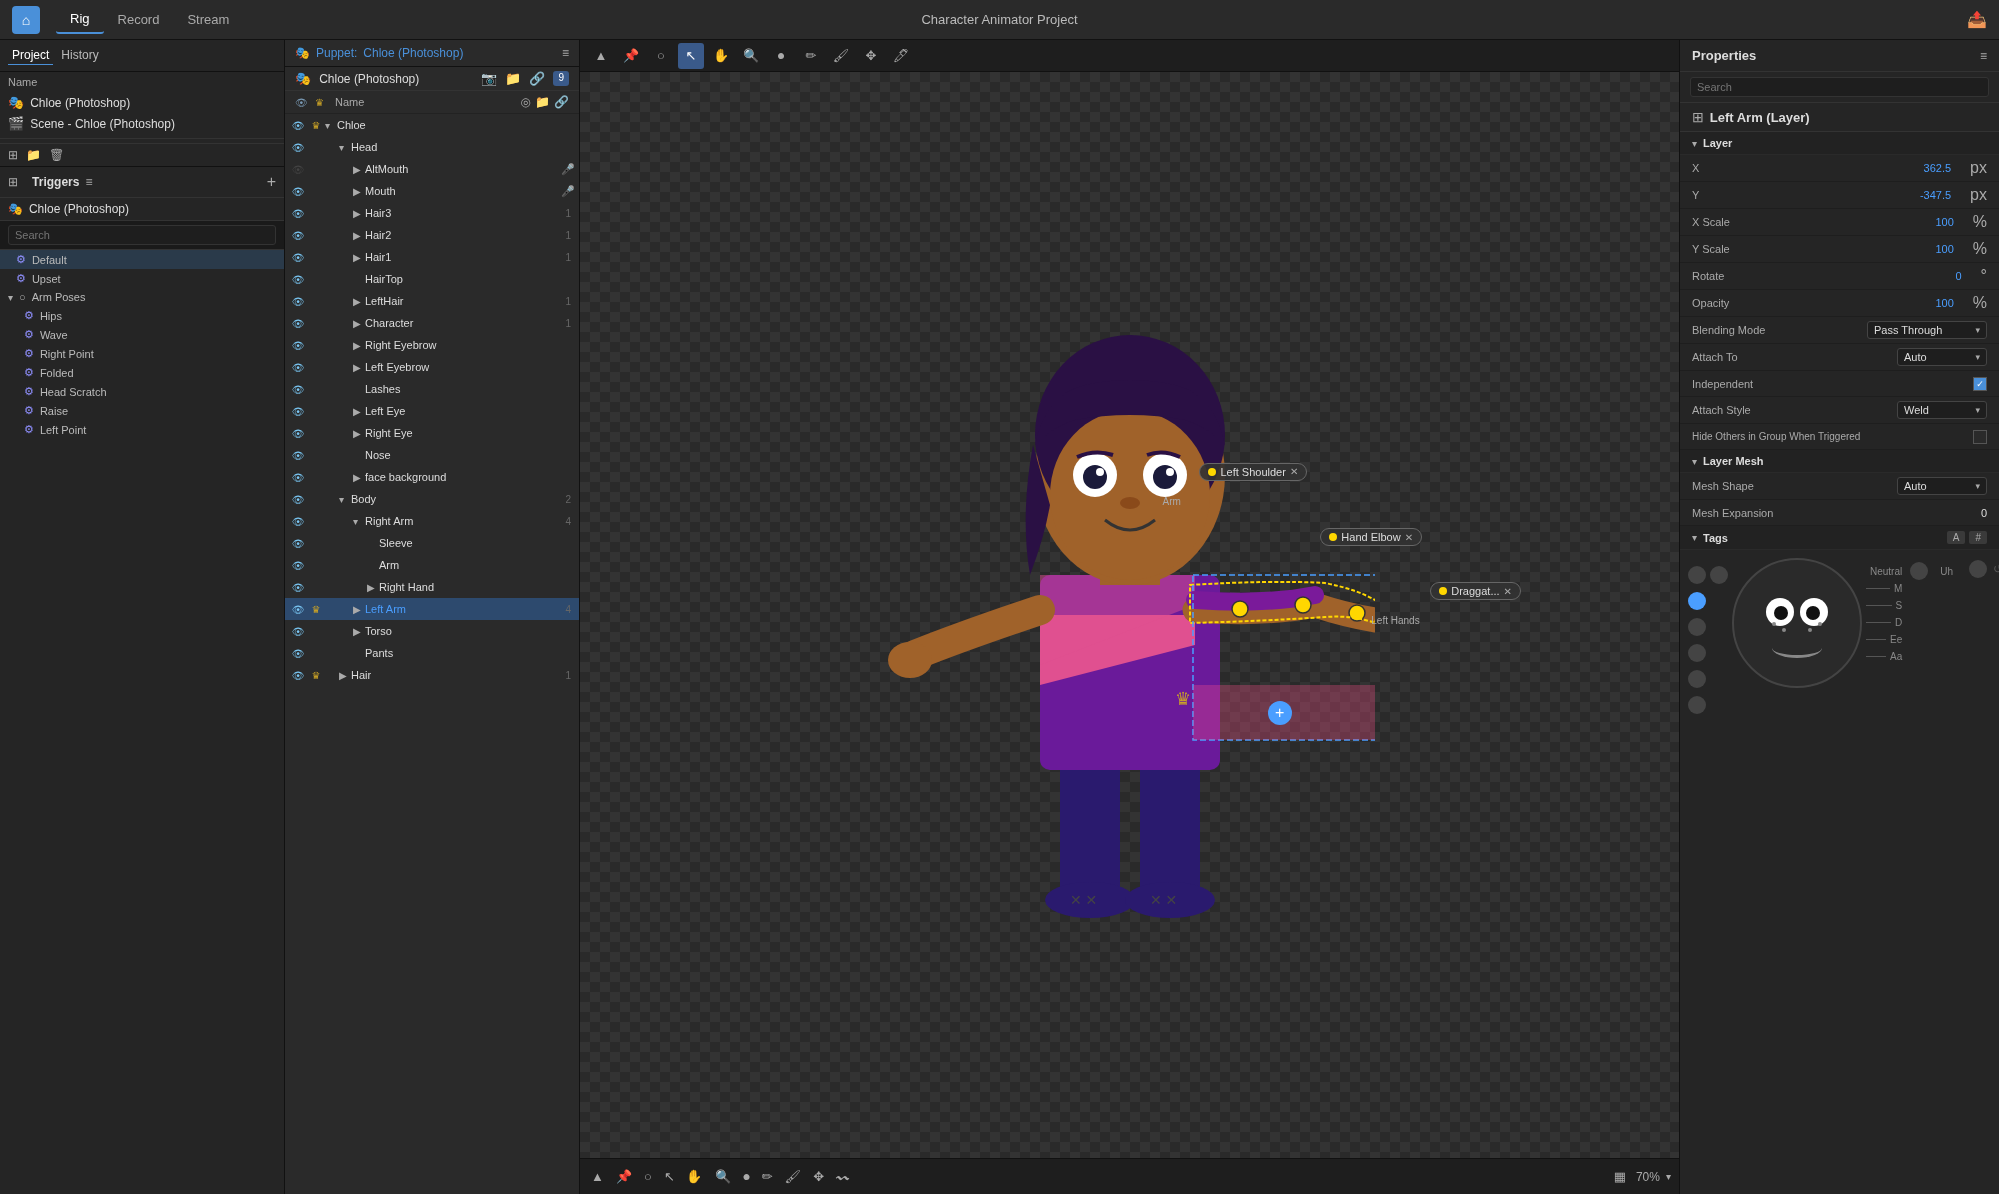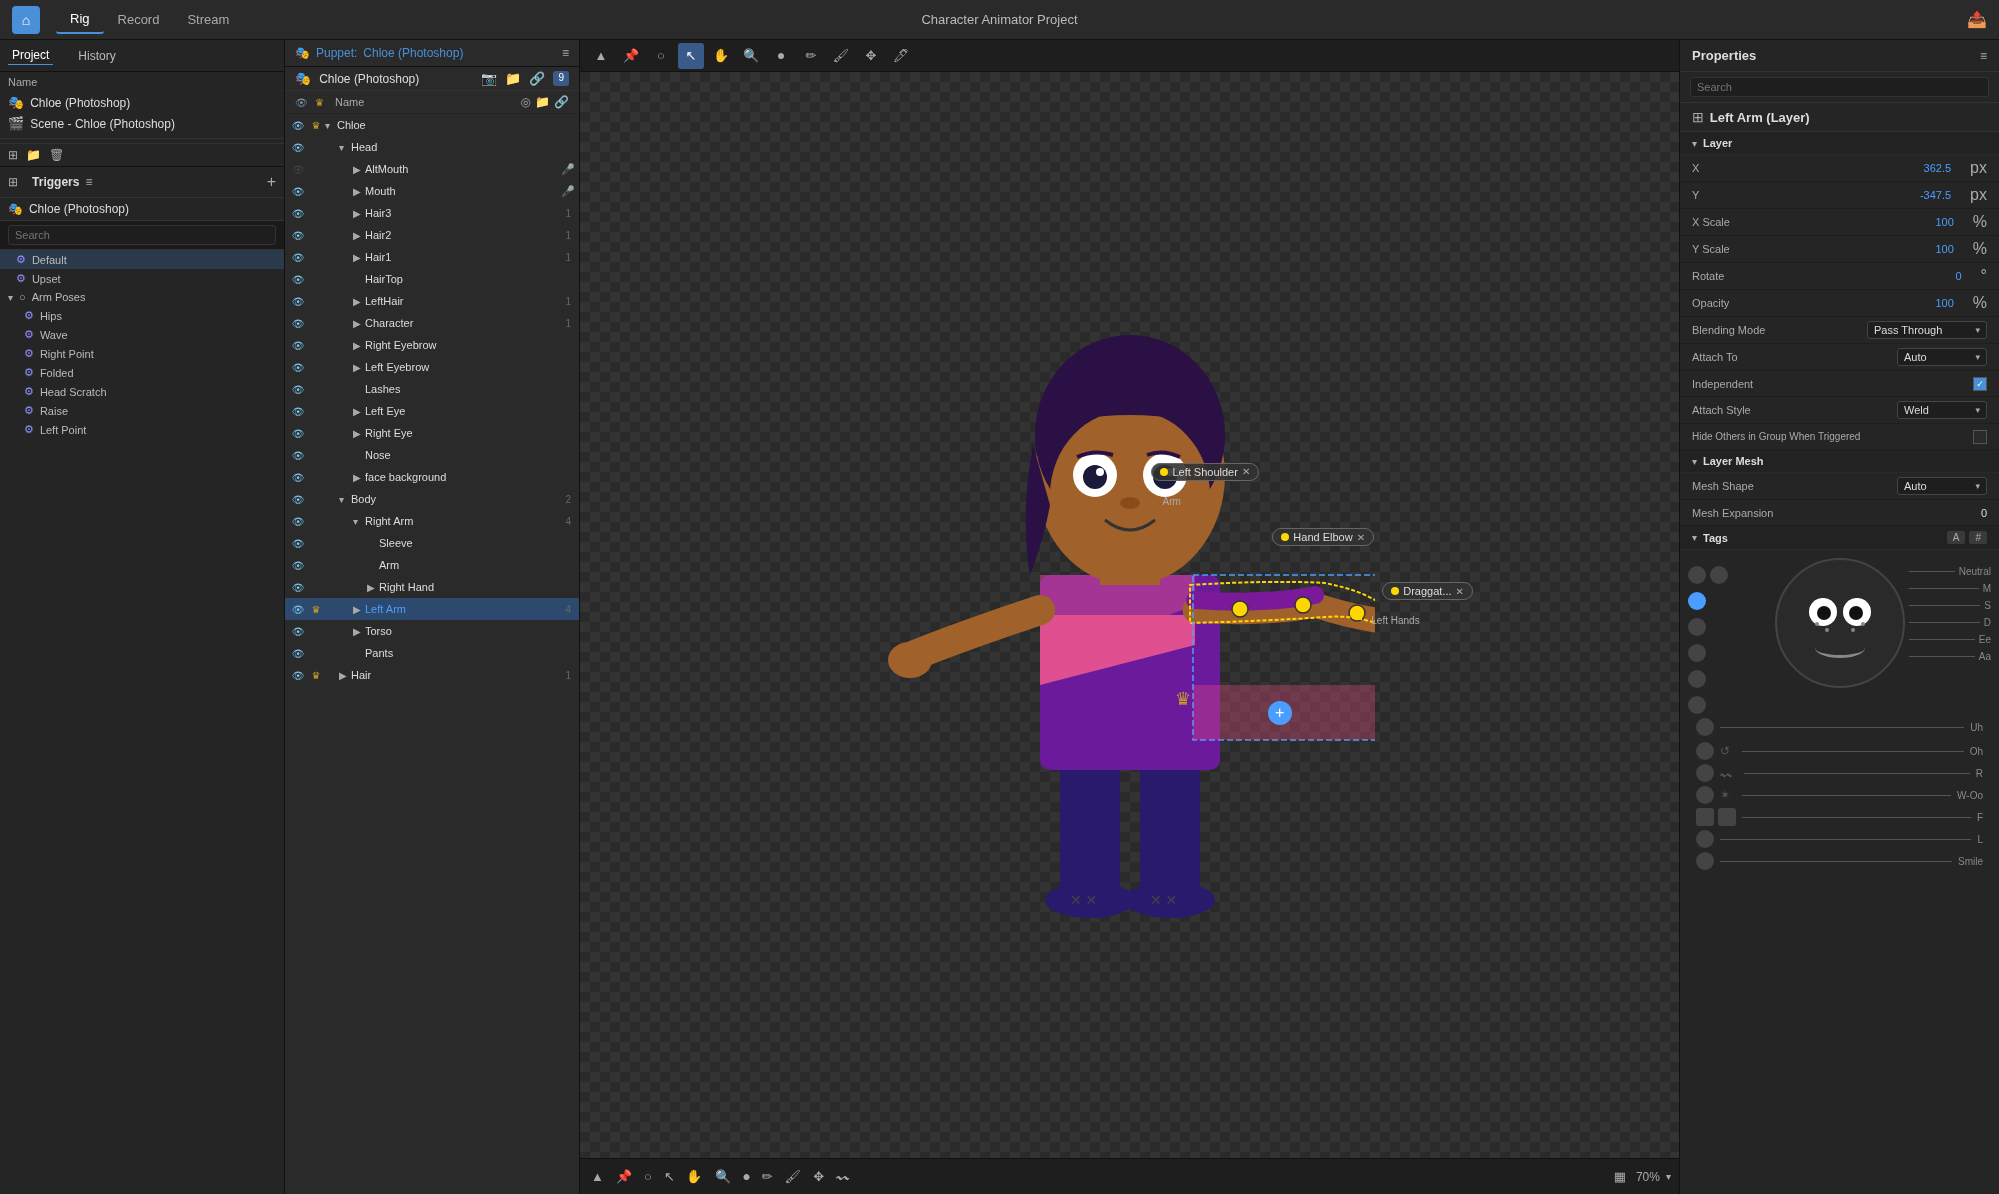--- a/index.html
+++ b/index.html
@@ -70,24 +70,23 @@
       width: 285px;
       background: #252525;
       display: flex;
       flex-direction: column;
       border-right: 1px solid #111;
       flex-shrink: 0;
     }
 
     #project-tabs {
       display: flex;
-      align-items: center;
       padding: 6px 8px;
       border-bottom: 1px solid #111;
-      gap: 21px;
+      gap: 4px;
     }
     .panel-tab {
       color: #bbb;
       font-size: 12px;
       cursor: pointer;
       padding: 2px 4px;
     }
     .panel-tab.active { color: #fff; border-bottom: 1px solid #4a90d9; }
 
     #name-header {
@@ -364,21 +363,20 @@
     .prop-checkbox {
       width: 14px; height: 14px;
       border: 1px solid #555;
       background: #4a90d9;
       display: flex; align-items: center; justify-content: center;
       color: white; font-size: 9px;
     }
     #face-panel {
       padding: 8px;
       display: flex;
-      flex-direction: column;
       align-items: flex-start;
     }
     #face-grid {
       display: grid;
       grid-template-columns: 1fr auto 1fr;
       gap: 4px;
       width: 100%;
       align-items: start;
     }
     .face-circle {
@@ -445,20 +443,21 @@
       background: rgba(50,50,50,0.9);
       border: 1px solid #666;
       border-radius: 10px;
       padding: 2px 8px;
       font-size: 11px;
       color: #ddd;
       white-space: nowrap;
       display: flex;
       align-items: center;
       gap: 4px;
+      margin-left: 48px;
     }
     .canvas-dot {
       width: 8px; height: 8px;
       border-radius: 50%;
       background: #ffd700;
       flex-shrink: 0;
     }
 
     
     ::-webkit-scrollbar { width: 6px; }

